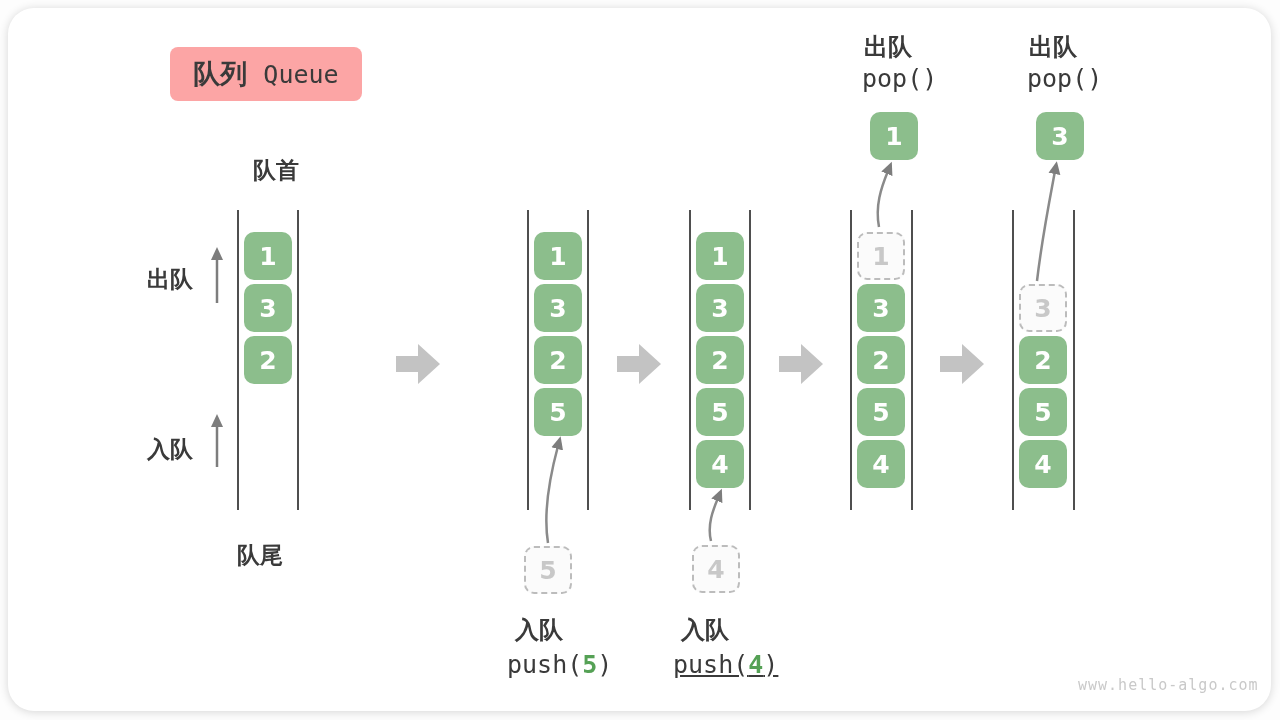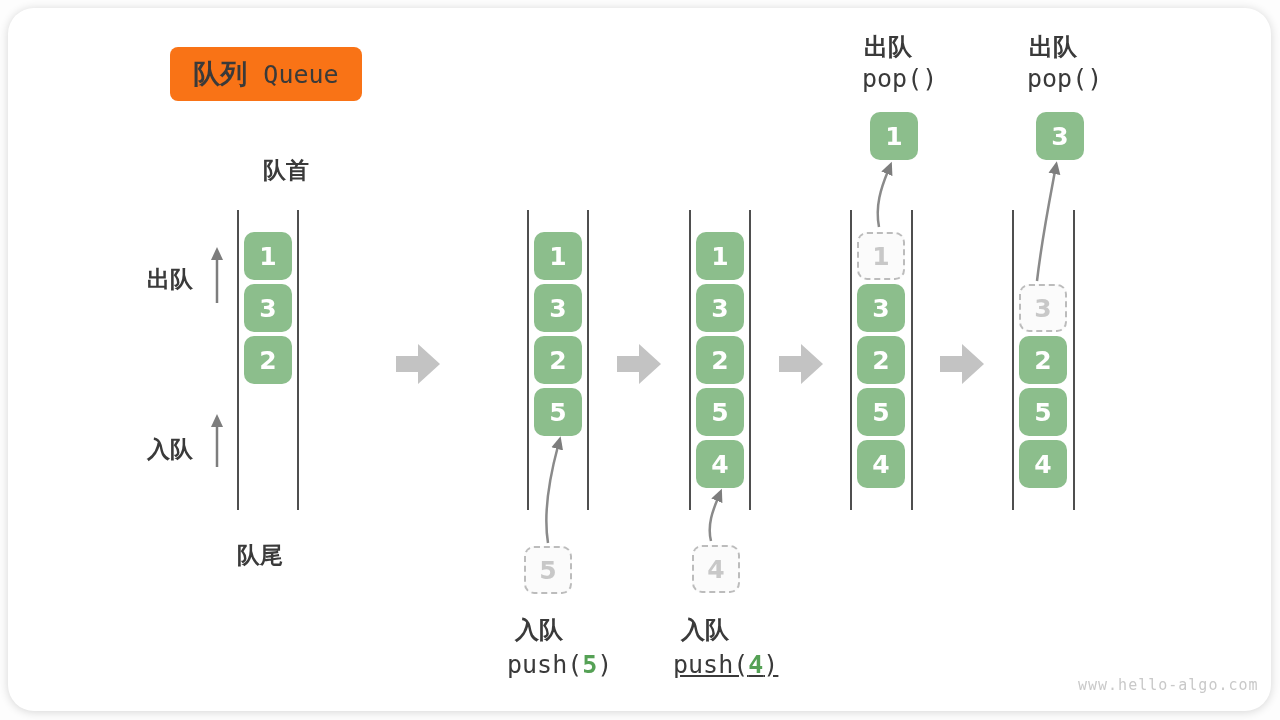--- a/index.html
+++ b/index.html
@@ -1,21 +1,21 @@
 <!DOCTYPE html>
 <html><head>
 <meta charset="utf-8">
 <style>
   html,body{margin:0;padding:0;background:#ffffff;}
   .stage{position:relative;width:1280px;height:720px;background:#fdfdfd;overflow:hidden;
          font-family:"DejaVu Sans","Liberation Sans",sans-serif;color:#3a3a3a;}
   .card{position:absolute;left:8px;top:8px;width:1263px;height:703px;background:#ffffff;
         border-radius:26px;box-shadow:0 1px 10px rgba(0,0,0,0.16);}
   
-  .title-box{position:absolute;left:170px;top:47px;width:192px;height:54px;background:#f97316;
+  .title-box{position:absolute;left:170px;top:47px;width:192px;height:54px;background:#fca5a5;
              border-radius:8px;display:flex;align-items:center;justify-content:center;gap:16px;}
   .title-zh{font-size:27px;font-weight:700;}
   .title-en{font-family:"DejaVu Sans Mono","Liberation Mono",monospace;font-size:25px;}
   
   .cjk-label{position:absolute;font-size:23px;font-weight:700;color:#3a3a3a;white-space:nowrap;}
   .cap-action{position:absolute;font-size:24px;font-weight:600;color:#3a3a3a;white-space:nowrap;}
   .cap-fn{position:absolute;font-family:"DejaVu Sans Mono","Liberation Mono",monospace;
           font-size:25px;color:#3a3a3a;white-space:nowrap;}
   .cap-fn .arg{color:#55a155;font-weight:700;}
   
@@ -33,21 +33,21 @@
 <body>
 
 <div class="stage">
   <div class="card"></div>
 
   <div class="title-box">
     <span class="title-zh">队列</span>
     <span class="title-en">Queue</span>
   </div>
 
-  <div class="cjk-label" style="left:237px;top:155px;width:62px;text-align:center;margin-left:18px;">队首</div>
+  <div class="cjk-label" style="left:237px;top:155px;width:62px;text-align:right;">队首</div>
   <div class="cjk-label" style="left:237px;top:540px;width:62px;text-align:left;">队尾</div>
   <div class="cjk-label" style="left:147px;top:264px;">出队</div>
   <div class="cjk-label" style="left:147px;top:434px;">入队</div>
 
   <svg class="overlay" width="1280" height="720">
     <defs>
       <marker id="ah" markerUnits="userSpaceOnUse" markerWidth="14" markerHeight="14" refX="3" refY="7" orient="auto">
         <path d="M0,1 L13,7 L0,13 Z" fill="#7d7d7d"></path>
       </marker>
     </defs>

